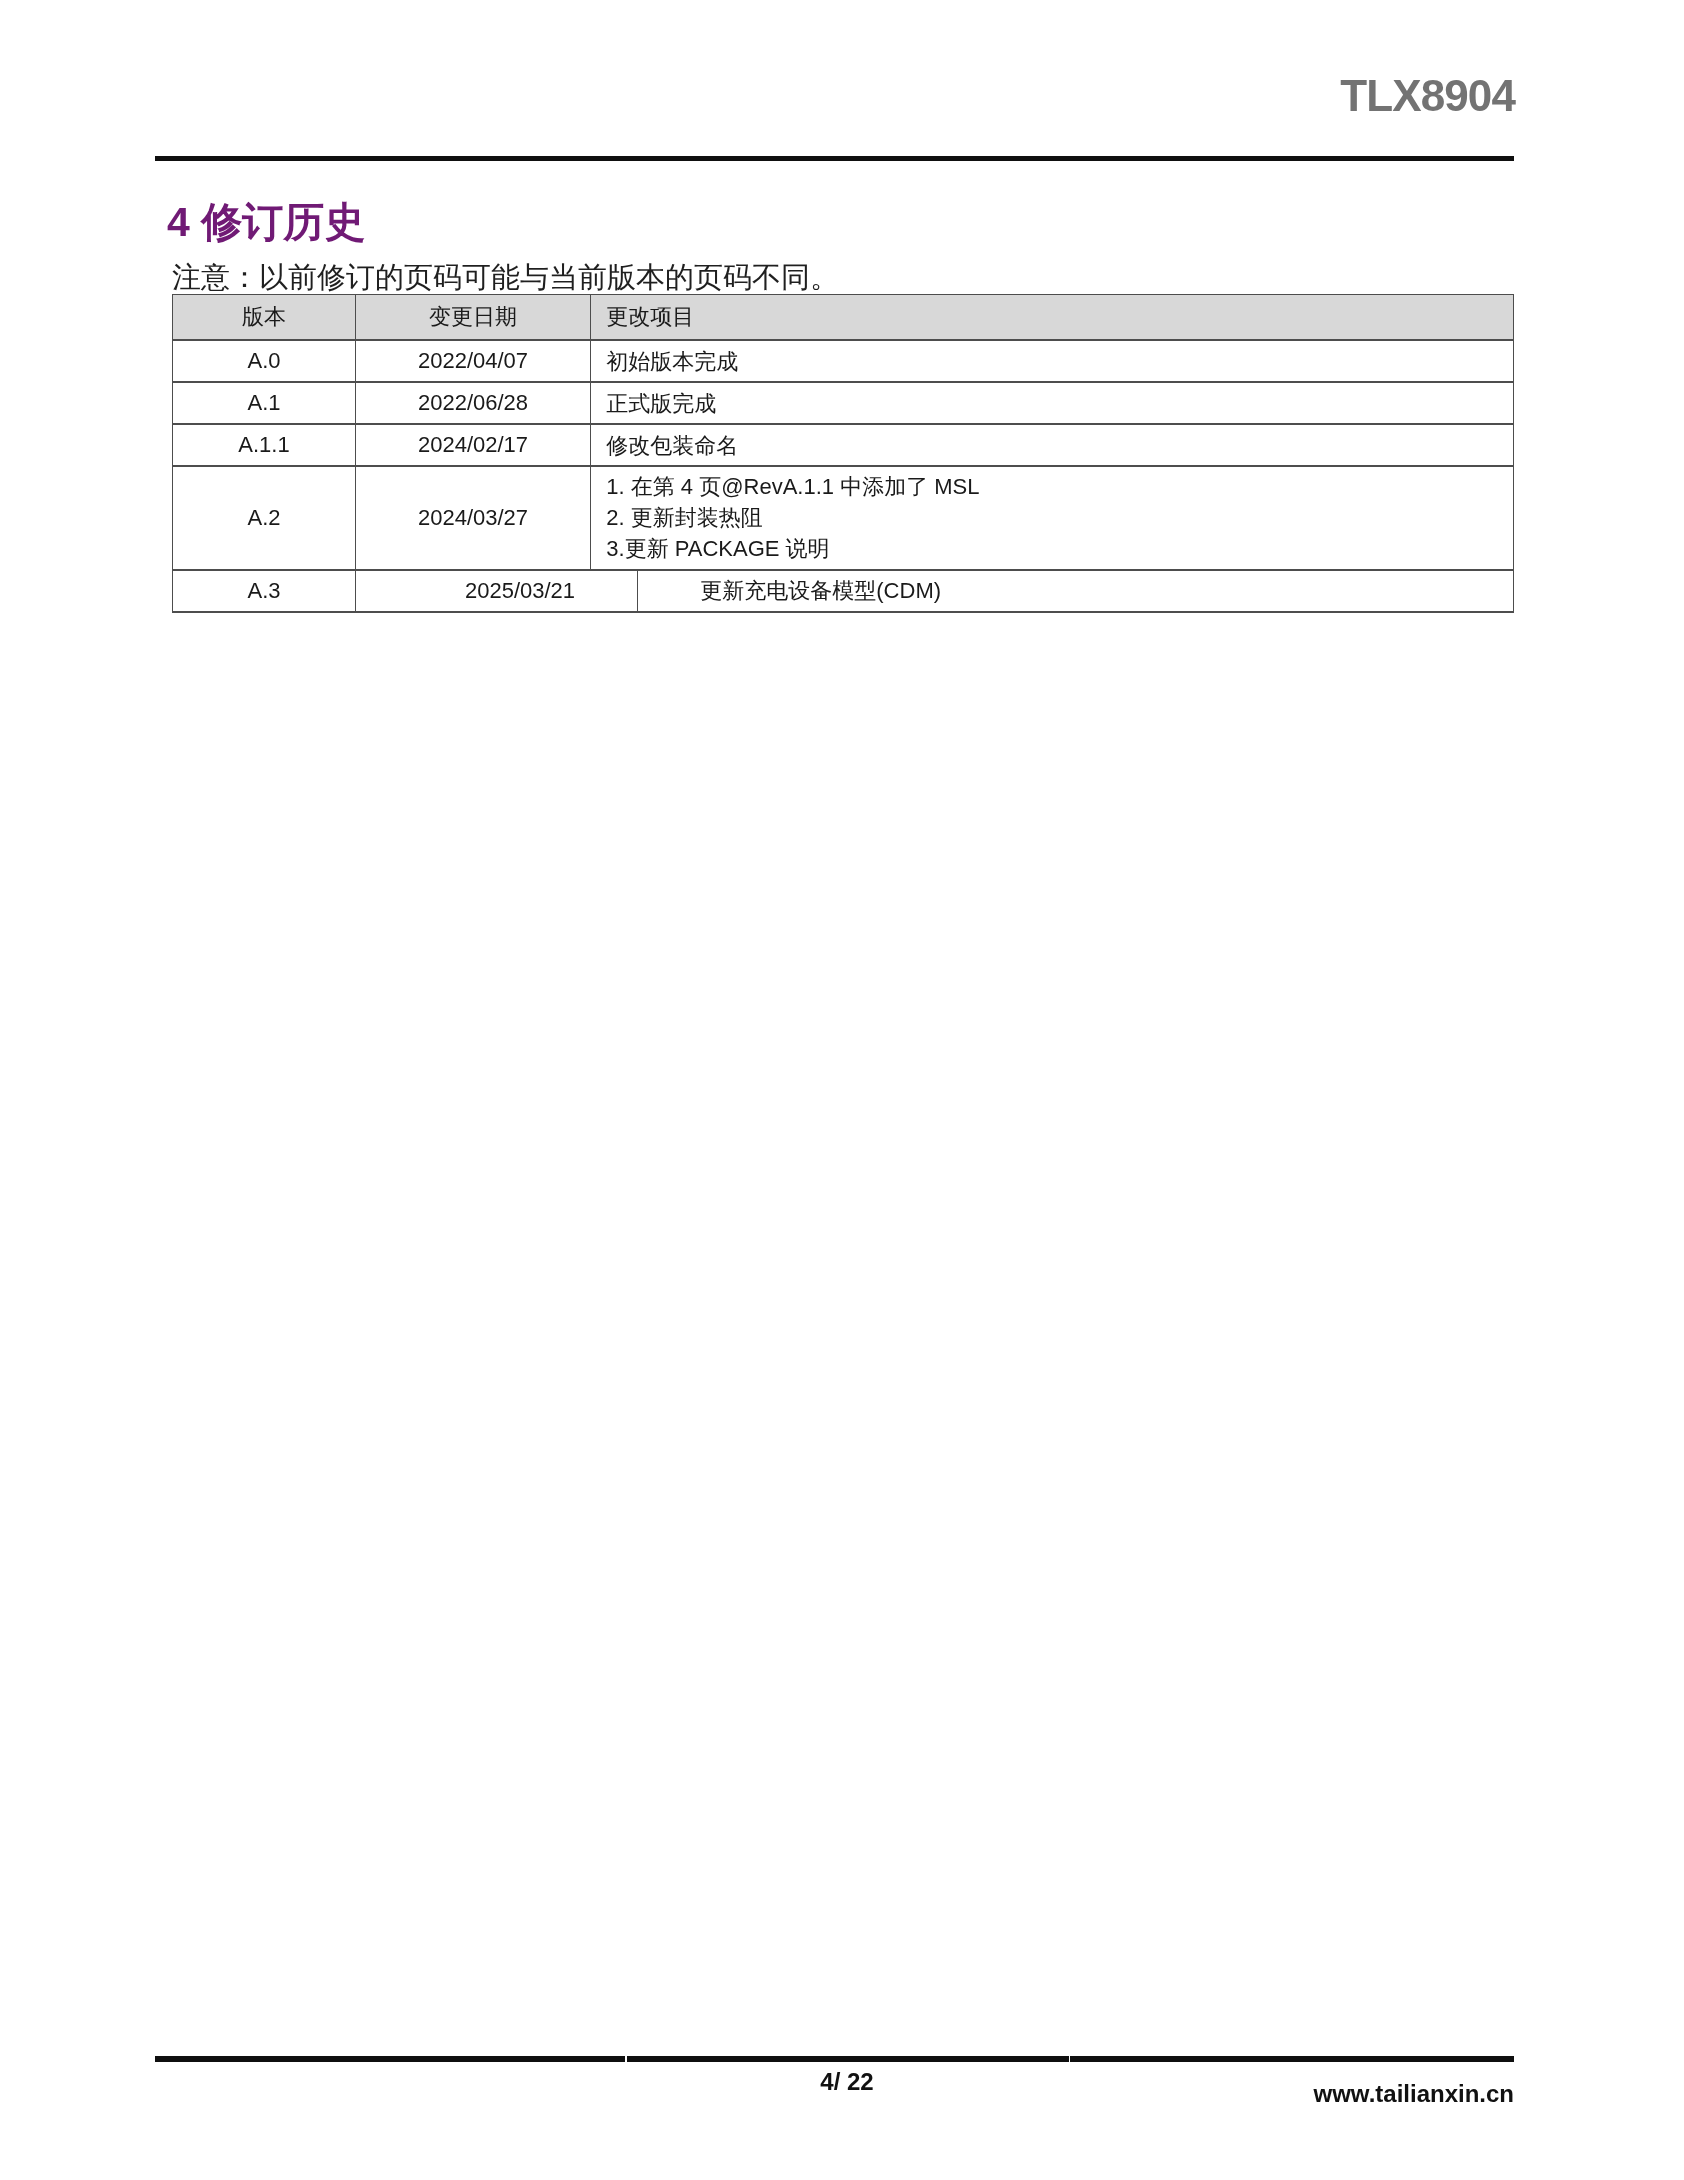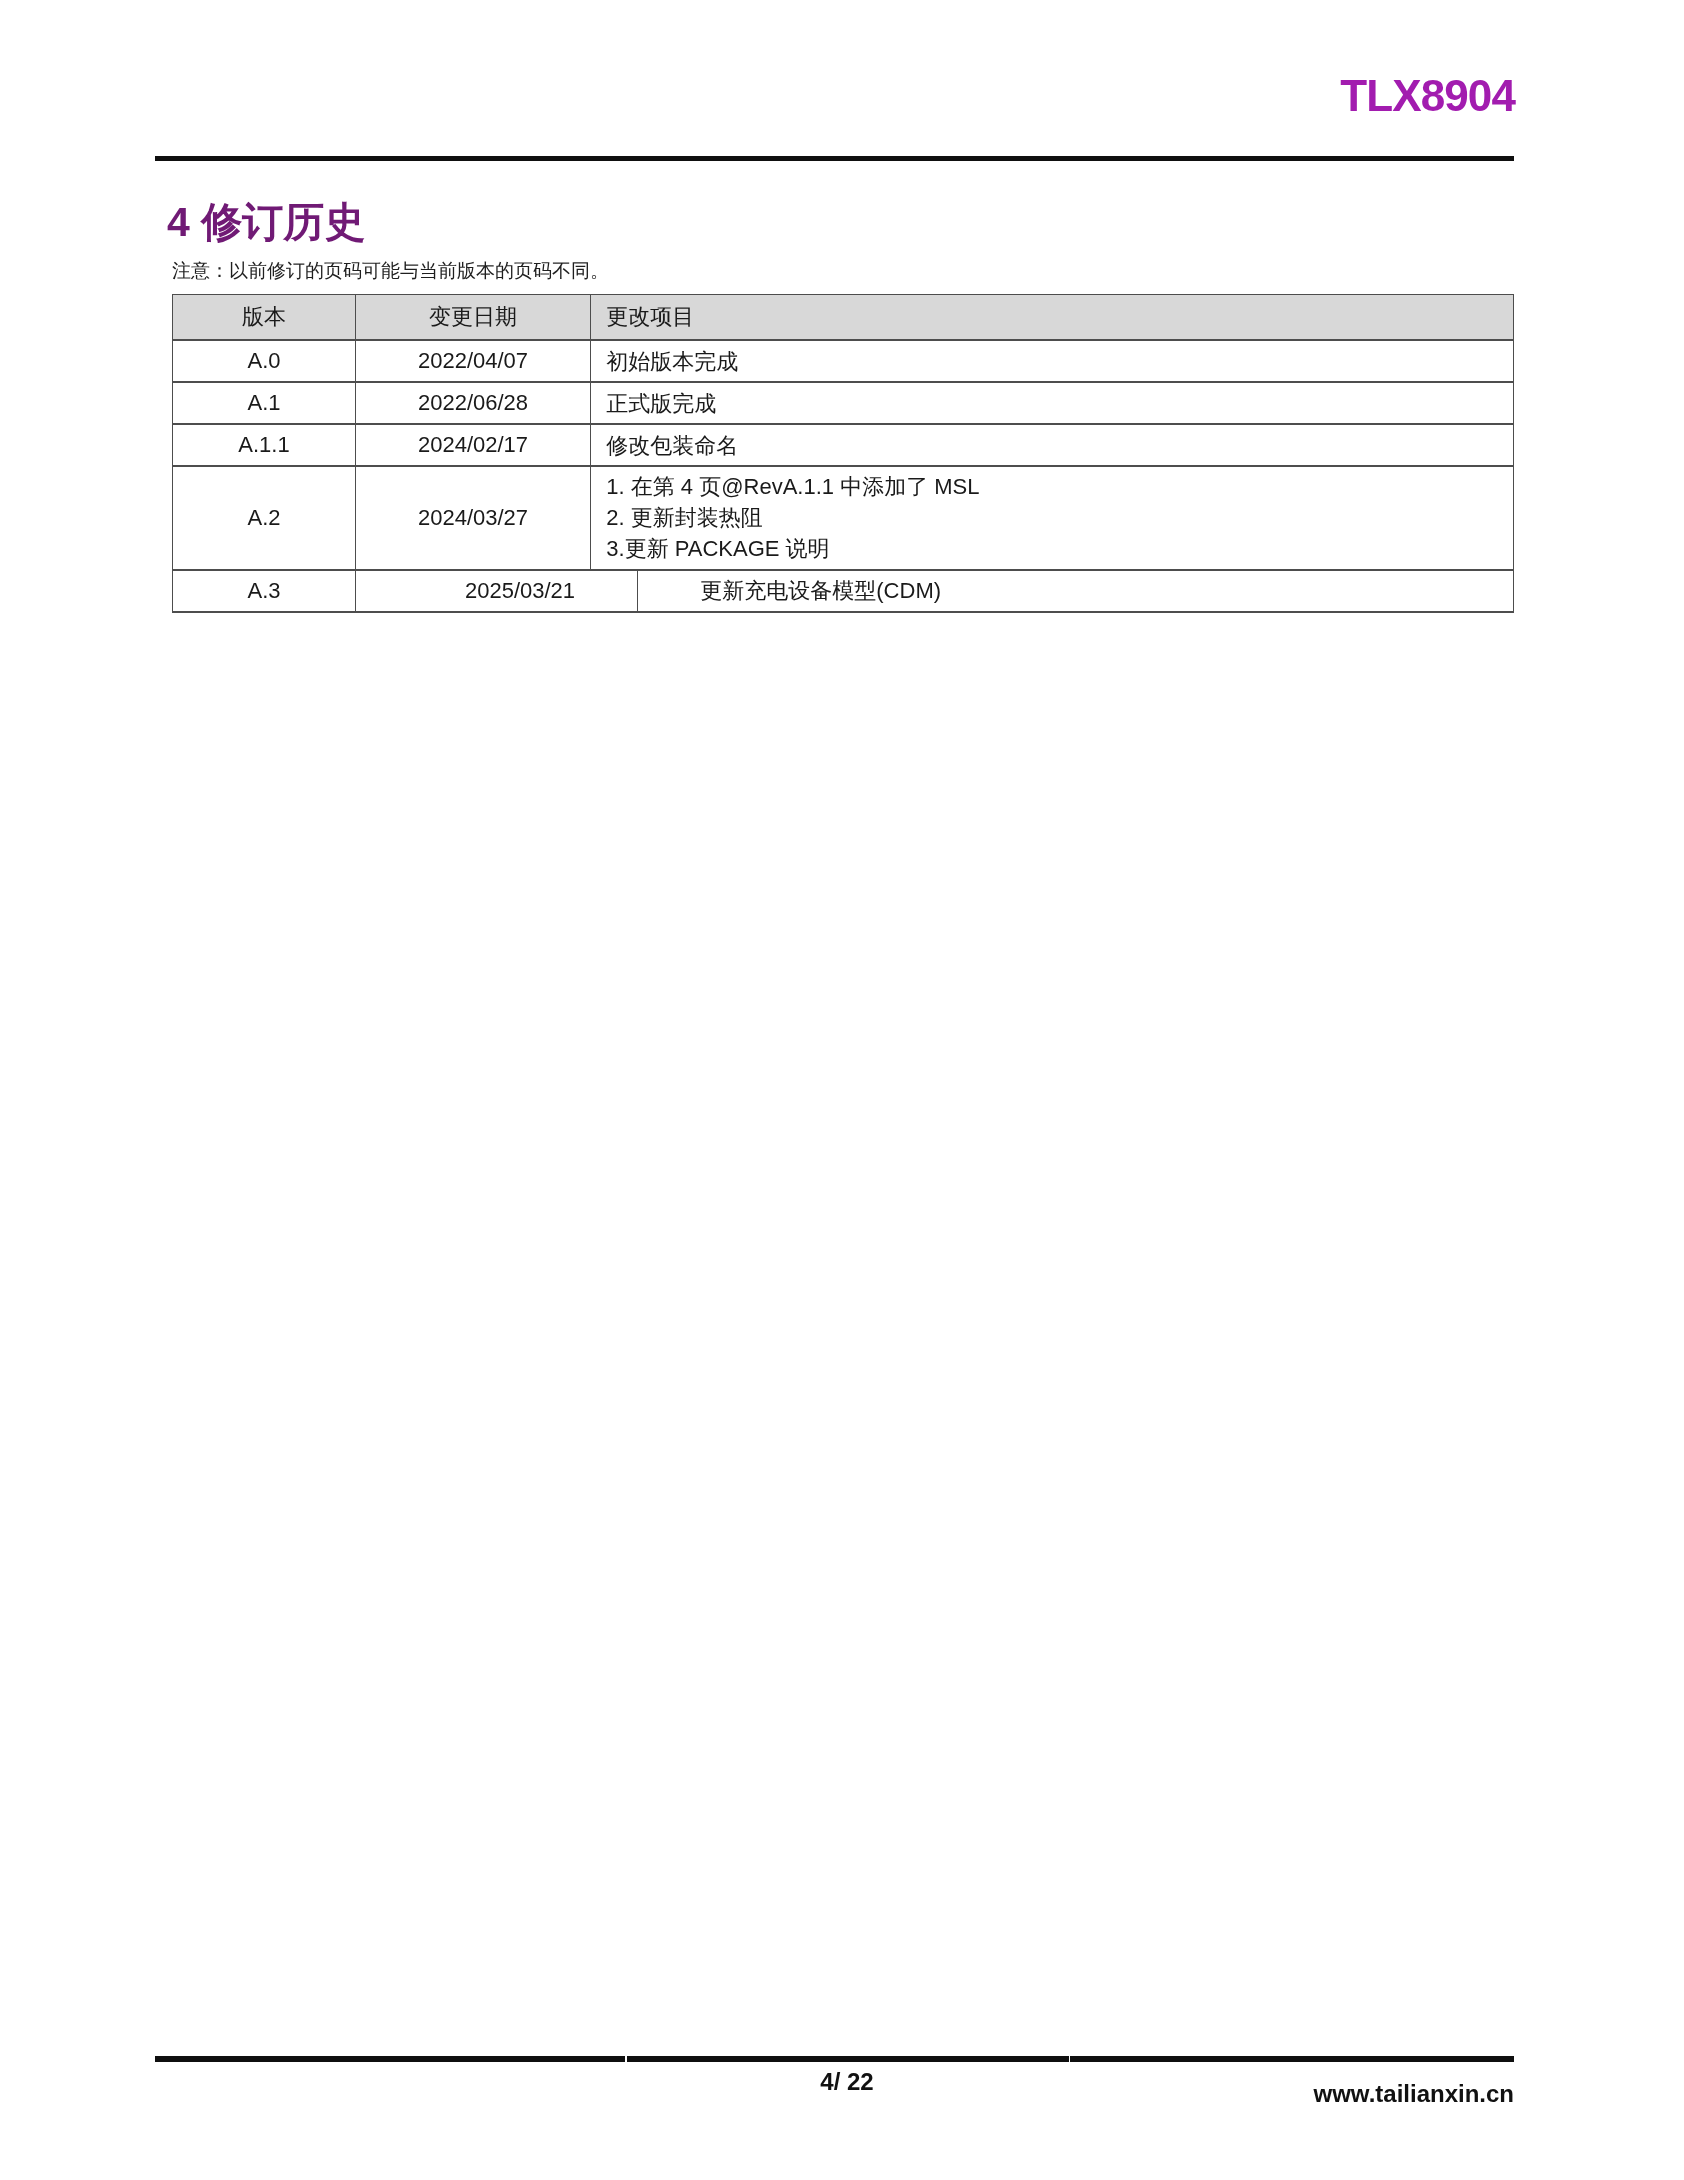--- a/index.html
+++ b/index.html
@@ -9,35 +9,35 @@
     background:#ffffff;
     font-family:"Liberation Sans","DejaVu Sans",sans-serif;
     color:#1a1a1a;
     overflow:hidden;
   }
 
   
   .brand {
     position:absolute; top:72px; right:170px;
     font-size:44px; font-weight:bold; letter-spacing:-0.9px;
-    color:#a21caf; line-height:1.1;
+    color:#737373; line-height:1.1;
   }
   .top-rule {
     position:absolute; left:155px; top:156px;
     width:1359px; height:5.1px; background:#0f0f0f;
   }
 
   
   .section-title {
     position:absolute; left:167px; top:199px;
     font-size:41px; font-weight:bold; color:#701a75; line-height:1.15;
   }
   .note {
     position:absolute; left:172px; top:259px;
-    font-size:19px; color:#1f1f1f; line-height:1.25;
+    font-size:29px; color:#1f1f1f; line-height:1.25;
   }
 
   
   .revtable {
     position:absolute; left:172px; top:294px; width:1342px;
     border:1.7px solid #4d4d4d;
     border-bottom:2.6px double #4d4d4d;
     box-sizing:border-box;
     font-size:22px;
   }

